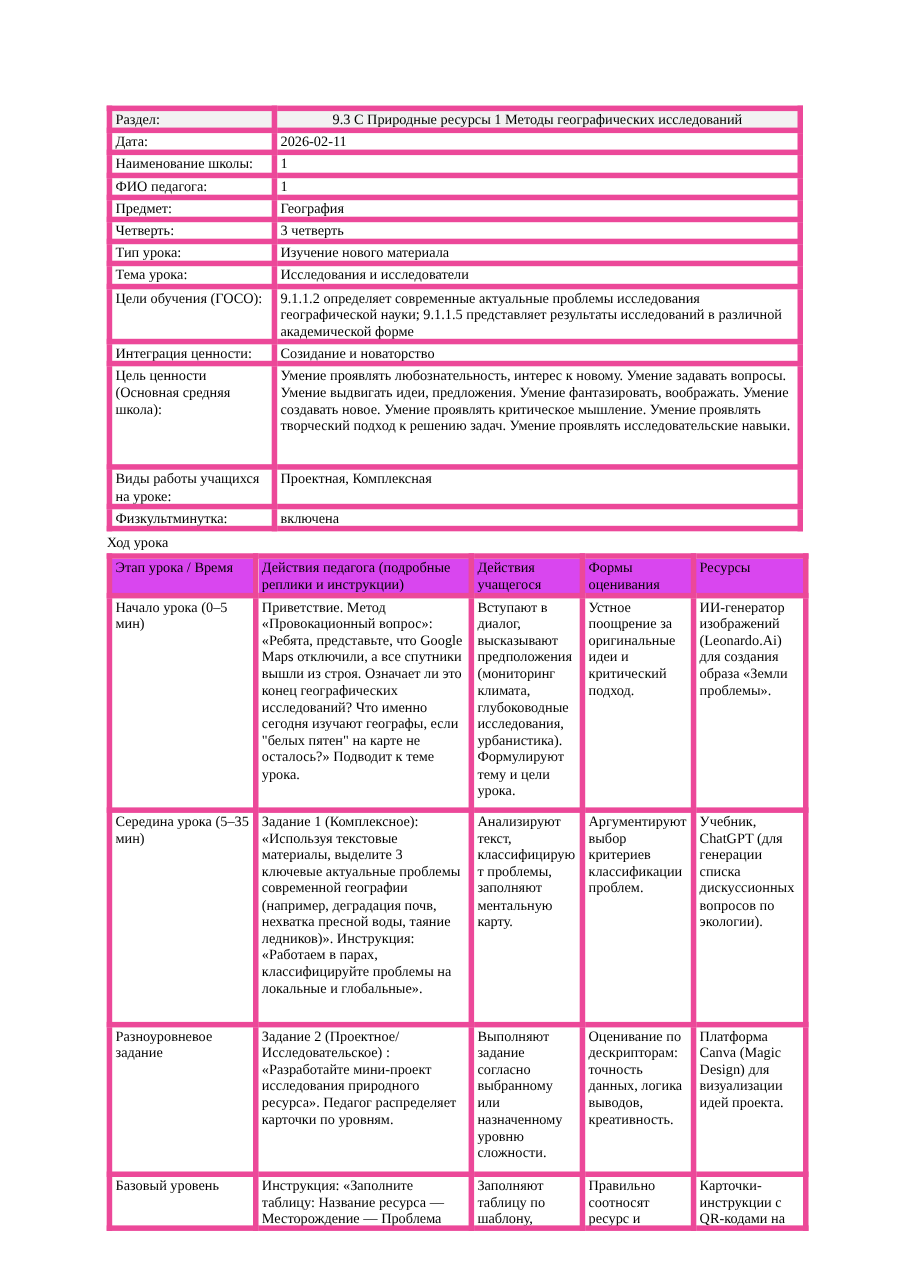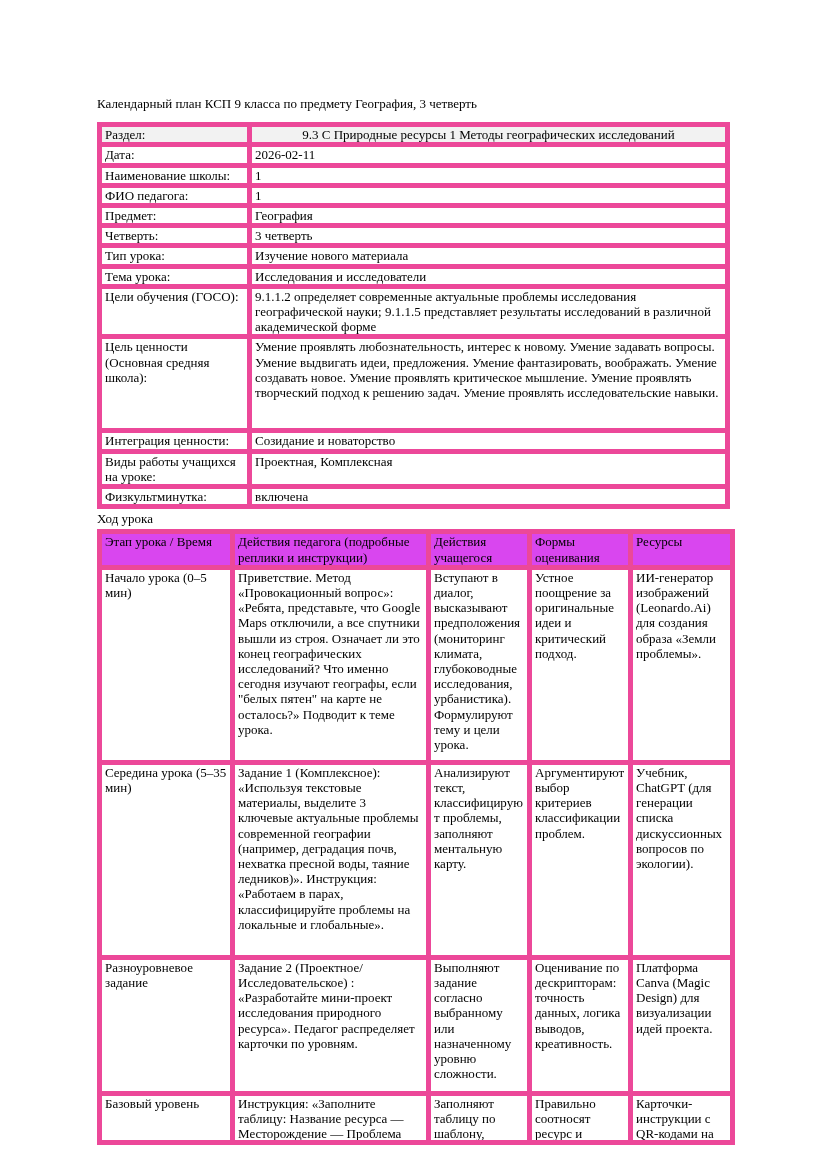--- a/index.html
+++ b/index.html
@@ -35,21 +35,20 @@
   .t2 .c3{width:101px;}
   .t2 .c4{width:101px;}
   .t2 .c5{width:102px;}
   .clip{height:44px;overflow:hidden;}
 </style>
 </head>
 <body>
 
 <div class="page">
 
-  <p class="title">Календарный план КСП 9 класса по предмету География, 3 четверть</p>
 
   <table class="t1">
     <colgroup>
         <col class="c-label">
         <col>
       </colgroup>
     <tbody>
       <tr class="shade" style="height:16px">
         <td>Раздел:</td>
         <td class="center">9.3 С Природные ресурсы 1 Методы географических исследований</td>
@@ -79,27 +78,27 @@
         <td>Изучение нового материала</td>
       </tr>
       <tr style="height:16px">
         <td>Тема урока:</td>
         <td>Исследования и исследователи</td>
       </tr>
       <tr style="height:30px">
         <td>Цели обучения (ГОСО):</td>
         <td>9.1.1.2 определяет современные актуальные проблемы исследования географической науки; 9.1.1.5 представляет результаты исследований в различной академической форме</td>
       </tr>
+      <tr style="height:16px">
+        <td>Интеграция ценности:</td>
+        <td>Созидание и новаторство</td>
+      </tr>
       <tr style="height:94px">
         <td>Цель ценности (Основная средняя школа):</td>
         <td>Умение проявлять любознательность, интерес к новому. Умение задавать вопросы. Умение выдвигать идеи, предложения. Умение фантазировать, воображать. Умение создавать новое. Умение проявлять критическое мышление. Умение проявлять творческий подход к решению задач. Умение проявлять исследовательские навыки.</td>
-      </tr>
-      <tr style="height:16px">
-        <td>Интеграция ценности:</td>
-        <td>Созидание и новаторство</td>
       </tr>
       <tr style="height:32px">
         <td>Виды работы учащихся на уроке:</td>
         <td>Проектная, Комплексная</td>
       </tr>
       <tr style="height:16px">
         <td>Физкультминутка:</td>
         <td>включена</td>
       </tr>
     </tbody>

